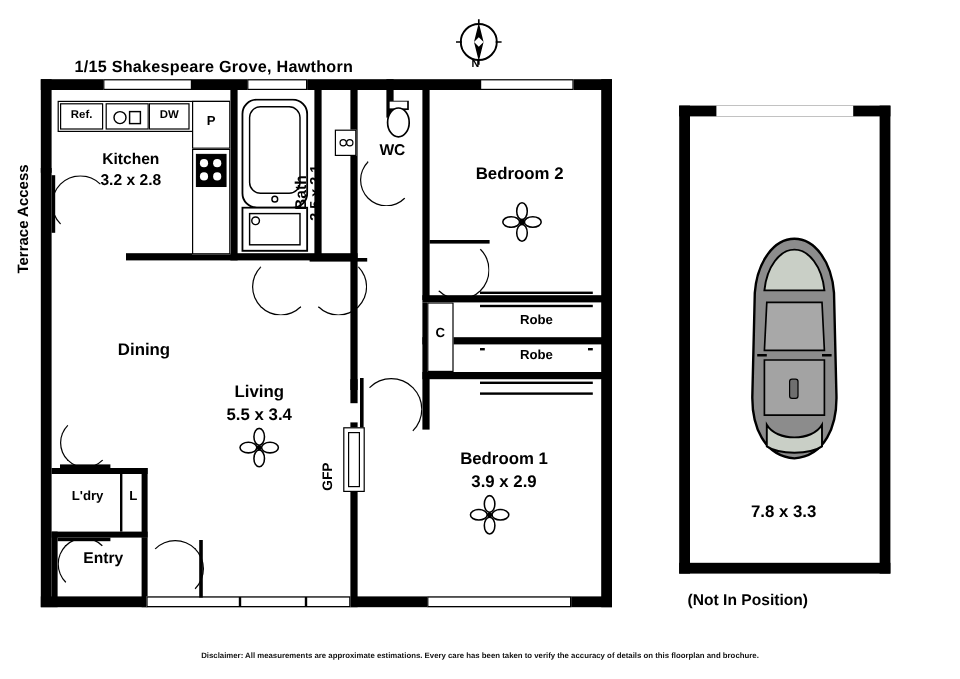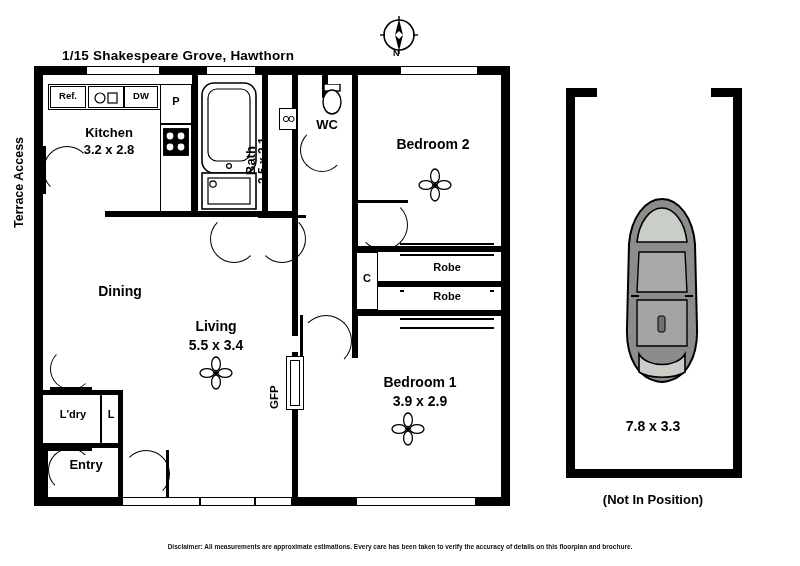--- a/index.html
+++ b/index.html
@@ -50,21 +50,21 @@
   .box-thin { position:absolute; border:1px solid #000; background:#fff; box-sizing:border-box; }
   .fan { position:absolute; width:30px; height:30px; }
 
   
   .arc { position:absolute; border:1.5px solid #000; border-radius:50%; box-sizing:border-box; background:transparent; }
 
   
   .win { position:absolute; background:#fff; border:1.5px solid #000; box-sizing:border-box; }
 
   
-  #garage-note { left:573px; top:492px; width:160px; text-align:center; font-size:13px; font-weight:bold; }
+  #garage-note { left:573px; top:492px; width:160px; font-size:13px; font-weight:bold; }
 
   #disclaimer {
     left:0; top:543px; width:800px; text-align:center;
     font-size:6.5px; font-weight:bold; color:#111;
   }
 
   
   #car { position:absolute; left:617px; top:196px; width:90px; height:190px; }
 </style>
 </head>

